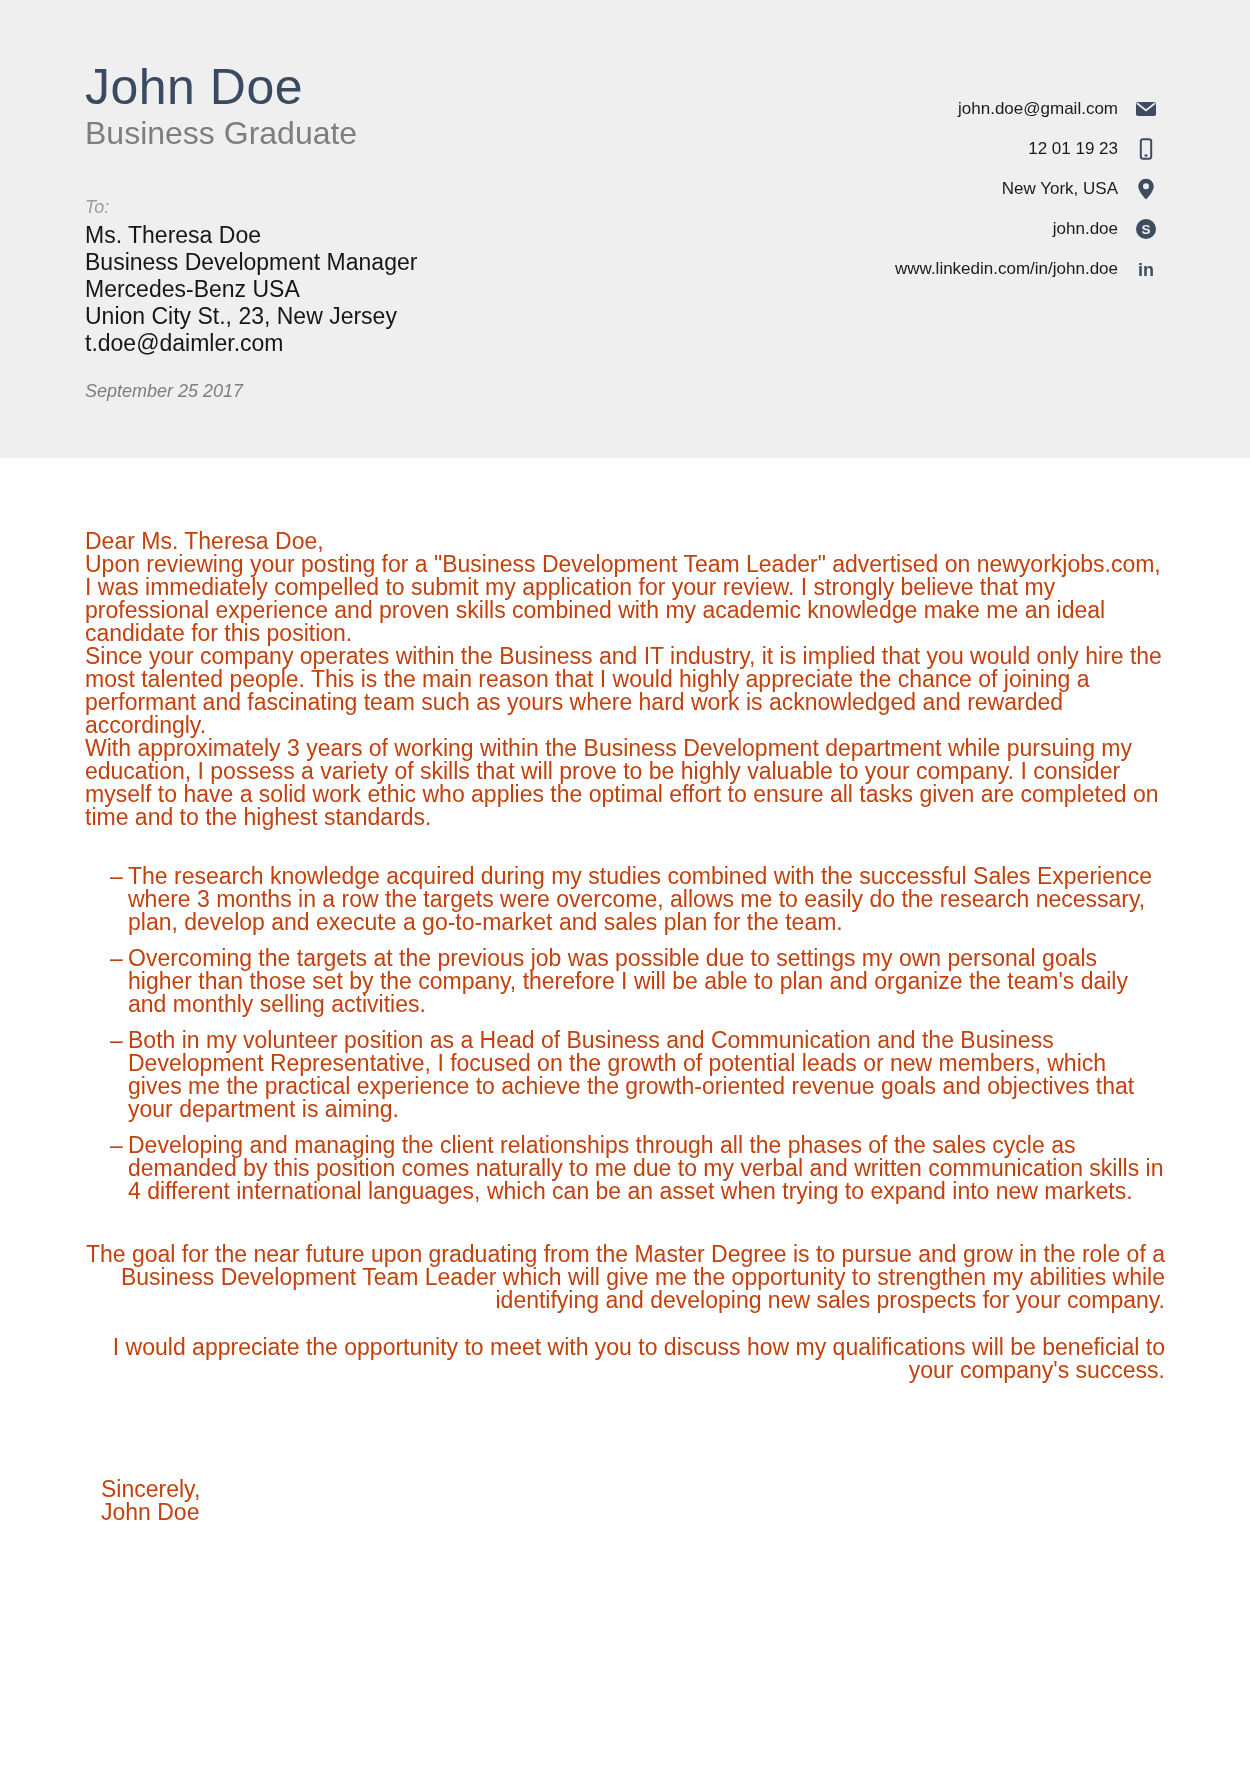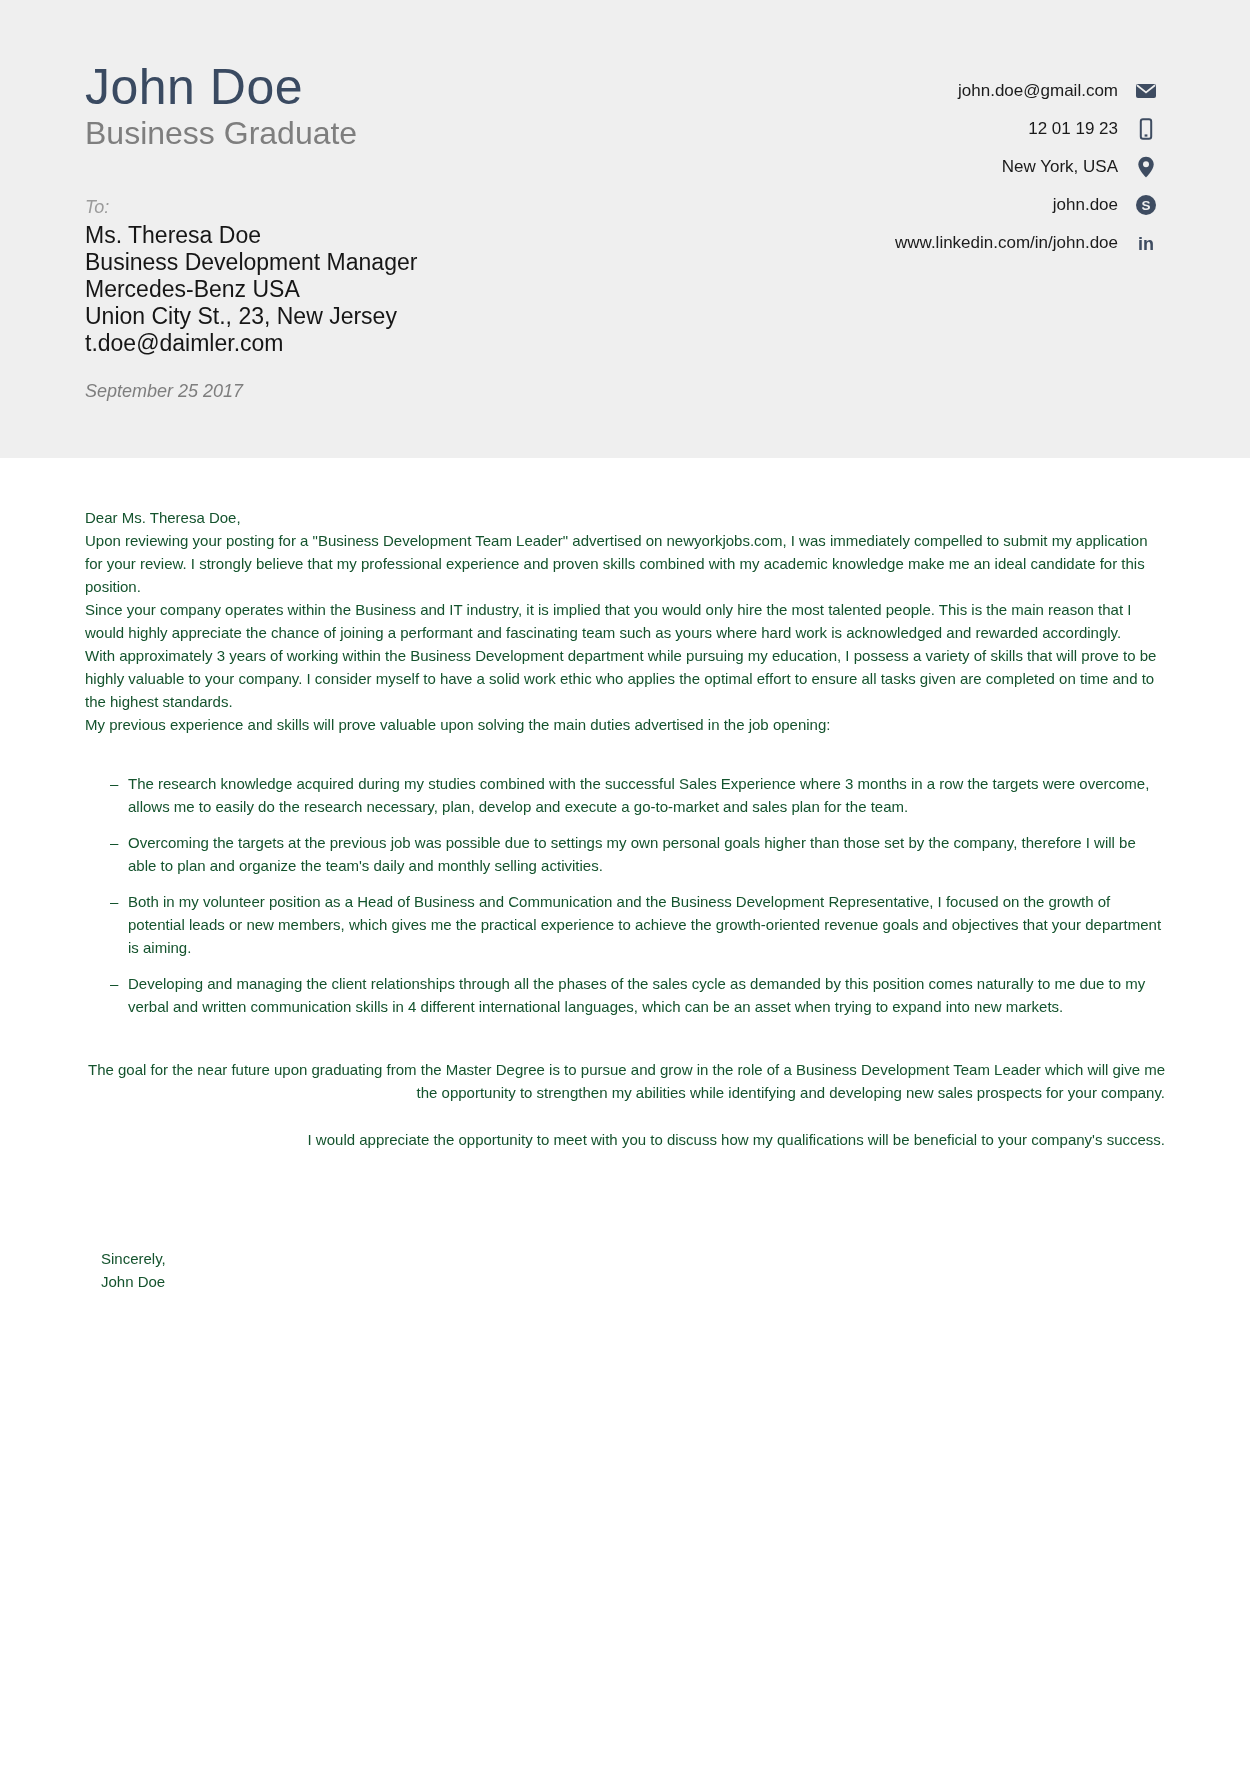--- a/index.html
+++ b/index.html
@@ -45,35 +45,35 @@
   .date {
     margin-top: 24px;
     font-size: 18px;
     font-style: italic;
     color: #7e7e7e;
   }
 
   .contacts { position: absolute; top: 80px; right: 93px; }
   .contact-row {
     display: flex; justify-content: flex-end; align-items: center;
-    height: 22px; margin-bottom: 16px;
+    height: 22px; margin-bottom: 16px; margin-top: 18px;
   }
   .contact-value {
     font-size: 17px; color: #1b1b1b;
     margin-right: 17px; white-space: nowrap;
   }
   .contact-icon { width: 22px; height: 22px; flex: 0 0 22px; display: flex; align-items: center; justify-content: center; }
   .contact-icon svg { display: block; }
 
   
   .letter {
-    position: absolute; left: 85px; top: 458px;
+    position: absolute; left: 85px; top: 482px;
     width: 1080px;
-    font-size: 15px; line-height: 23px;
-    color: #14532d;
+    font-size: 23px; line-height: 23px;
+    color: #c2410c;
   }
   .salutation { margin-top: 48px; }
   .para { }
   .bullet-list { margin-top: 36px; padding-left: 25px; }
   .bullet-item { display: flex; margin-top: 13px; }
   .bullet-item:first-child { margin-top: 0; }
   .bullet-marker { width: 18px; flex: 0 0 18px; }
   .bullet-text { flex: 1; }
   .closing-para { margin-top: 24px; text-align: right; }
   .closing-para.first { margin-top: 40px; }
@@ -156,21 +156,20 @@
     </div>
   </div>
 
   <div class="letter">
 
     <div class="salutation">Dear Ms. Theresa Doe,</div>
 
     <div class="para">Upon reviewing your posting for a "Business Development Team Leader" advertised on newyorkjobs.com, I was immediately compelled to submit my application for your review. I strongly believe that my professional experience and proven skills combined with my academic knowledge make me an ideal candidate for this position.</div>
     <div class="para">Since your company operates within the Business and IT industry, it is implied that you would only hire the most talented people. This is the main reason that I would highly appreciate the chance of joining a performant and fascinating team such as yours where hard work is acknowledged and rewarded accordingly.</div>
     <div class="para">With approximately 3 years of working within the Business Development department while pursuing my education, I possess a variety of skills that will prove to be highly valuable to your company. I consider myself to have a solid work ethic who applies the optimal effort to ensure all tasks given are completed on time and to the highest standards.</div>
-    <div class="para">My previous experience and skills will prove valuable upon solving the main duties advertised in the job opening:</div>
 
     <div class="bullet-list">
       <div class="bullet-item">
         <span class="bullet-marker">–</span>
         <span class="bullet-text">The research knowledge acquired during my studies combined with the successful Sales Experience where 3 months in a row the targets were overcome, allows me to easily do the research necessary, plan, develop and execute a go-to-market and sales plan for the team.</span>
       </div>
       <div class="bullet-item">
         <span class="bullet-marker">–</span>
         <span class="bullet-text">Overcoming the targets at the previous job was possible due to settings my own personal goals higher than those set by the company, therefore I will be able to plan and organize the team's daily and monthly selling activities.</span>
       </div>

